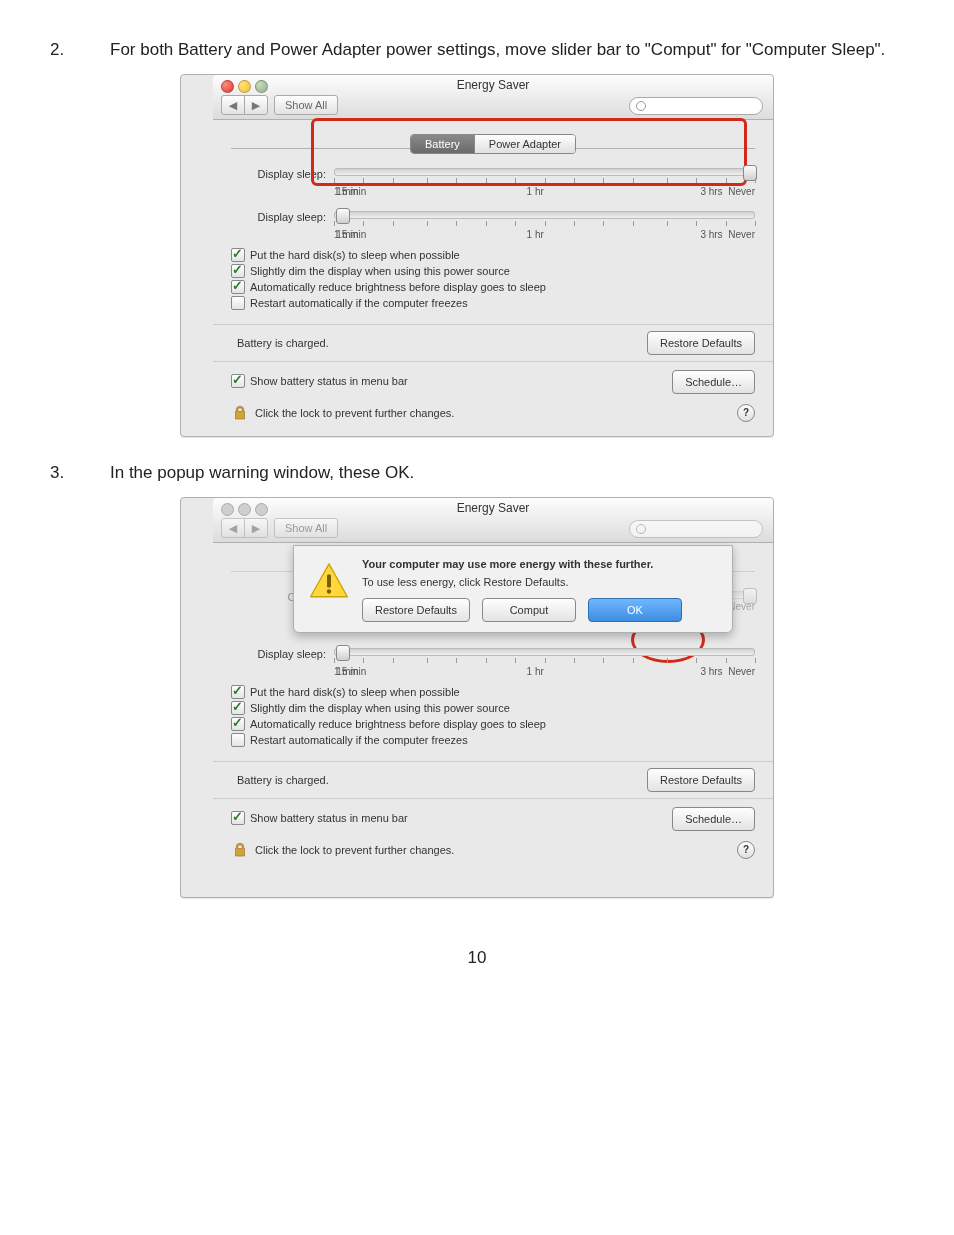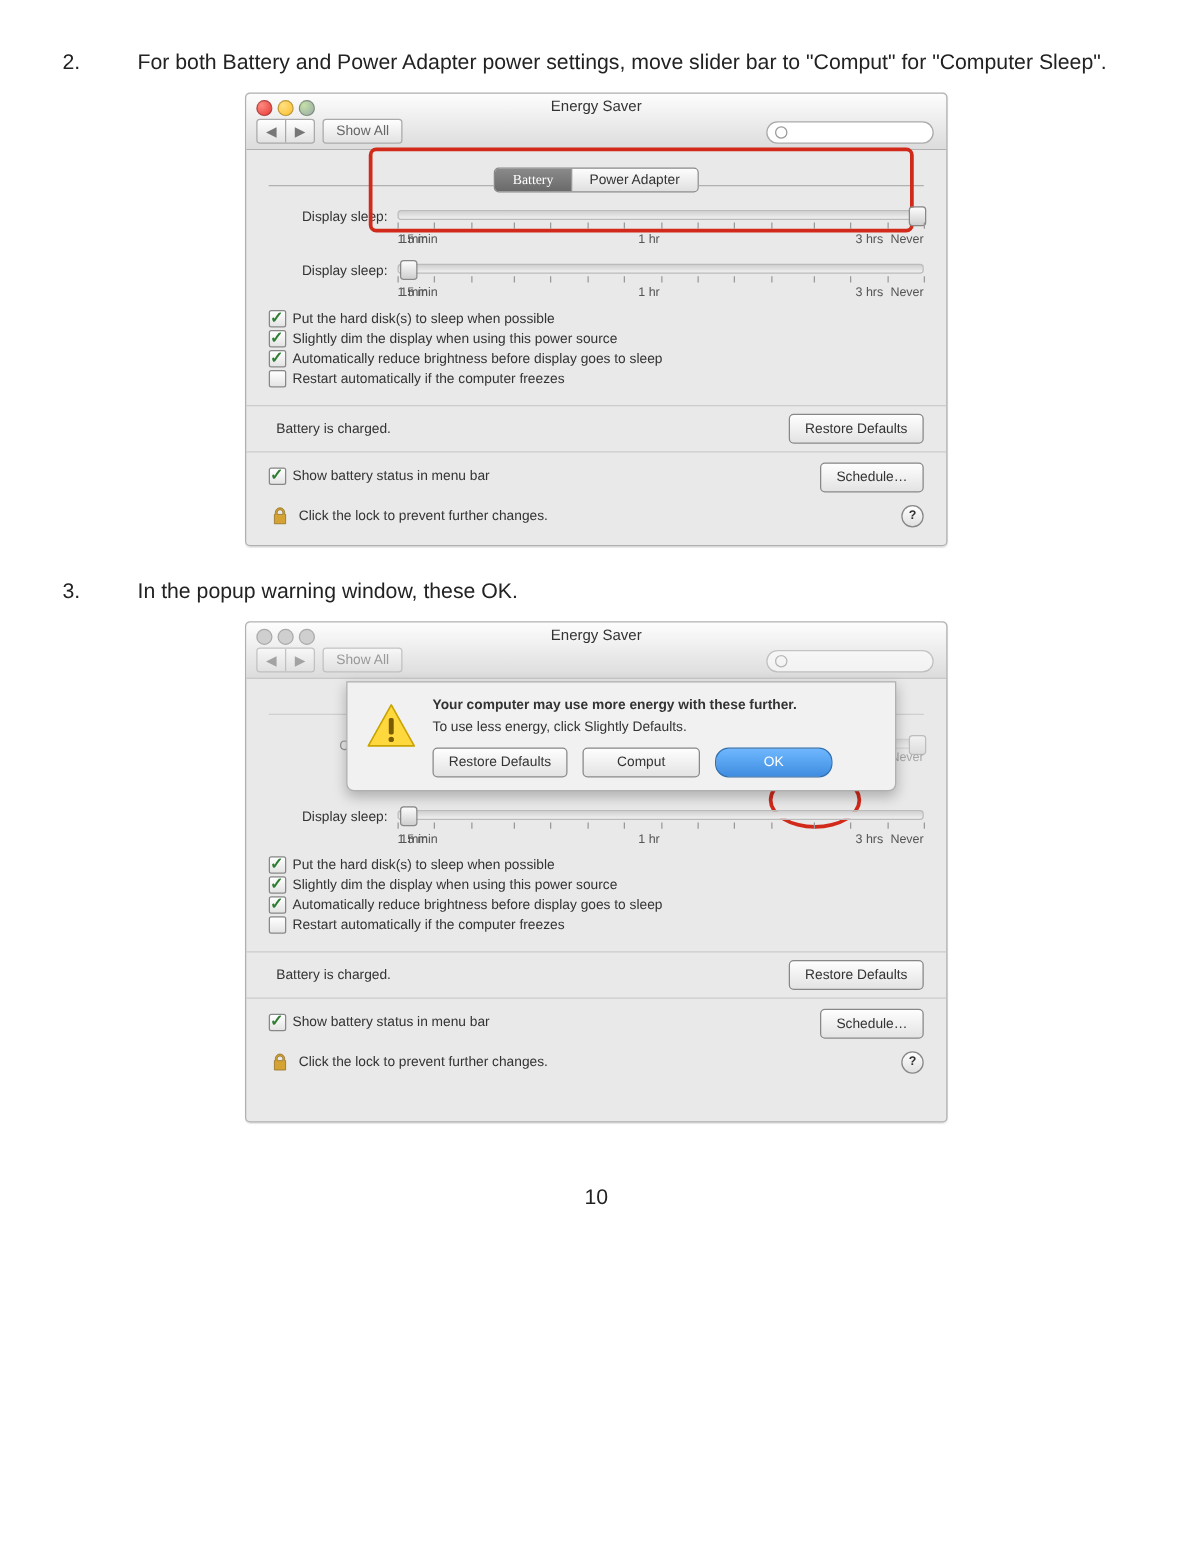--- a/index.html
+++ b/index.html
@@ -32,20 +32,21 @@
   .window {
     width: 560px;
     background: #e9e9e9;
     border: 1px solid #b0b0b0;
     border-radius: 4px;
     font-family: "Lucida Grande", "Helvetica Neue", sans-serif;
     font-size: 11px;
     color: #333;
     position: relative;
     box-shadow: 0 1px 1px rgba(0,0,0,0.1);
+    padding-left: 32px;
   }
   .titlebar {
     position: relative;
     height: 44px;
     border-bottom: 1px solid #b0b0b0;
     background: linear-gradient(#fdfdfd, #dcdcdc);
     border-top-left-radius: 4px;
     border-top-right-radius: 4px;
   }
   .traffic {
@@ -141,21 +142,20 @@
   .segmented div {
     padding: 3px 14px;
     font-size: 11px;
     background: linear-gradient(#fdfdfd,#e0e0e0);
     border-right:1px solid #888;
   }
   .segmented div:last-child { border-right:none; }
   .segmented div.active {
     background: linear-gradient(#8a8a8a,#6a6a6a);
     color:#fff;
-    font-family:Liberation Serif, serif;
   }
   .seg-line-wrap {
     display:flex;
     align-items:center;
     margin-bottom:6px;
   }
   .seg-line-wrap .line {
     flex:1; height:1px; background:#b0b0b0;
   }
   .row {
@@ -246,21 +246,20 @@
     padding:2px 12px;
     font-size:11px;
     height:18px;
     line-height:18px;
     text-align:center;
   }
   .button.primary {
     background:linear-gradient(#6fb7ff,#3f8de0);
     border-color:#2f6fb0;
     color:#fff;
-    border-radius:11px;
   }
   .footer-row {
     display:flex;
     justify-content:space-between;
     align-items:center;
     padding: 8px 0 4px 0;
   }
   .lock-row {
     display:flex;
     align-items:flex-end;
@@ -543,21 +542,21 @@
 
       <div class="dialog-backing">
         <div class="dialog-content">
           <svg class="warn-icon" viewBox="0 0 64 64">
             <path d="M32 6 L60 56 H4 Z" fill="#ffd83d" stroke="#c9a300" stroke-width="2" stroke-linejoin="round"></path>
             <rect x="29" y="22" width="6" height="20" rx="2" fill="#7a5c00"></rect>
             <circle cx="32" cy="48" r="3.3" fill="#7a5c00"></circle>
           </svg>
           <div class="dialog-text">
             <h4>Your computer may use more energy with these further.</h4>
-            <p>To use less energy, click Slightly Defaults.</p>
+            <p>To use less energy, click Restore Defaults.</p>
             <div class="dialog-buttons">
               <div class="button">Restore Defaults</div>
               <div class="button">Comput</div>
               <div class="button primary">OK</div>
             </div>
           </div>
         </div>
       </div>
       <div class="highlight-red-circle" style="left:418px; top:74px; width:68px; height:40px;"></div>
 

